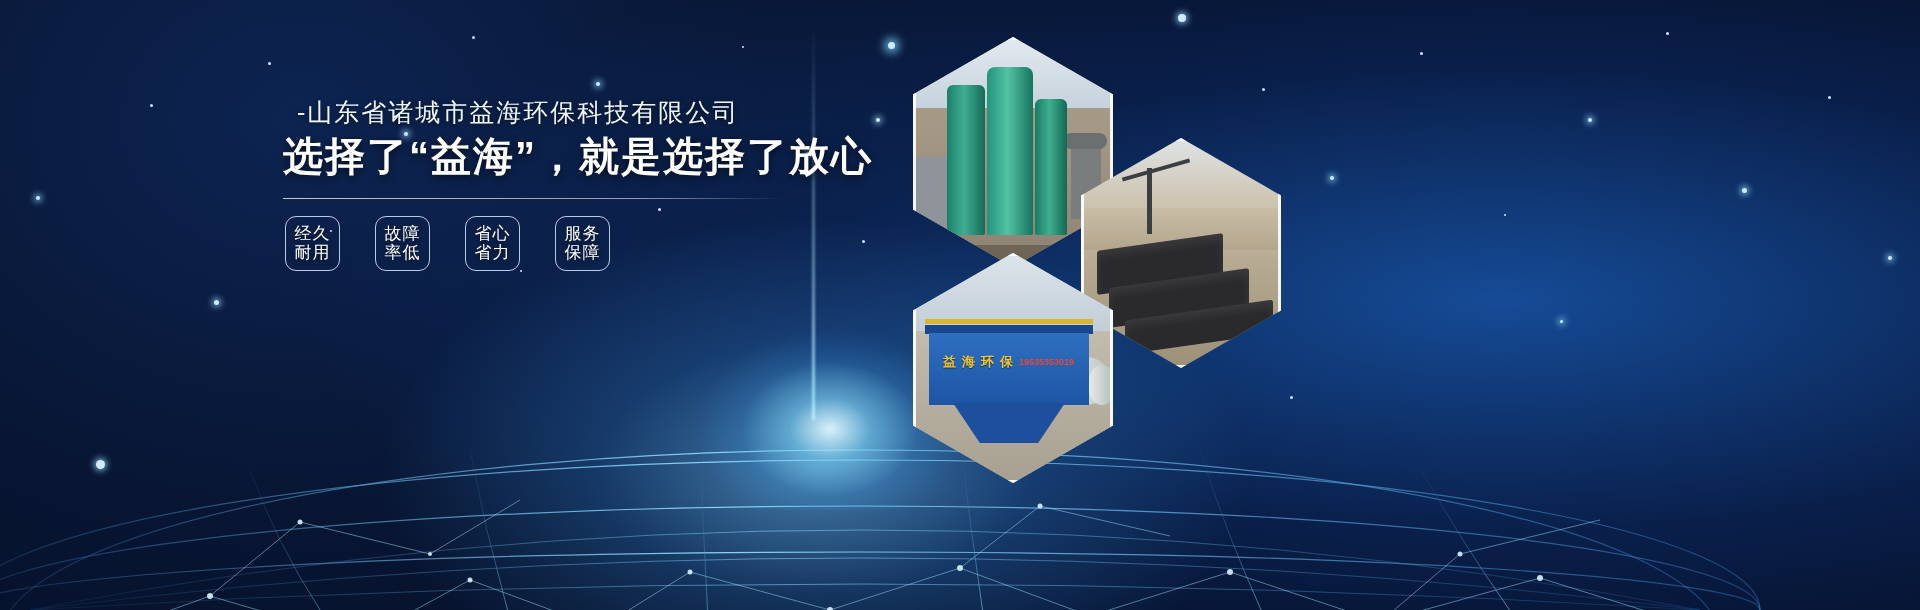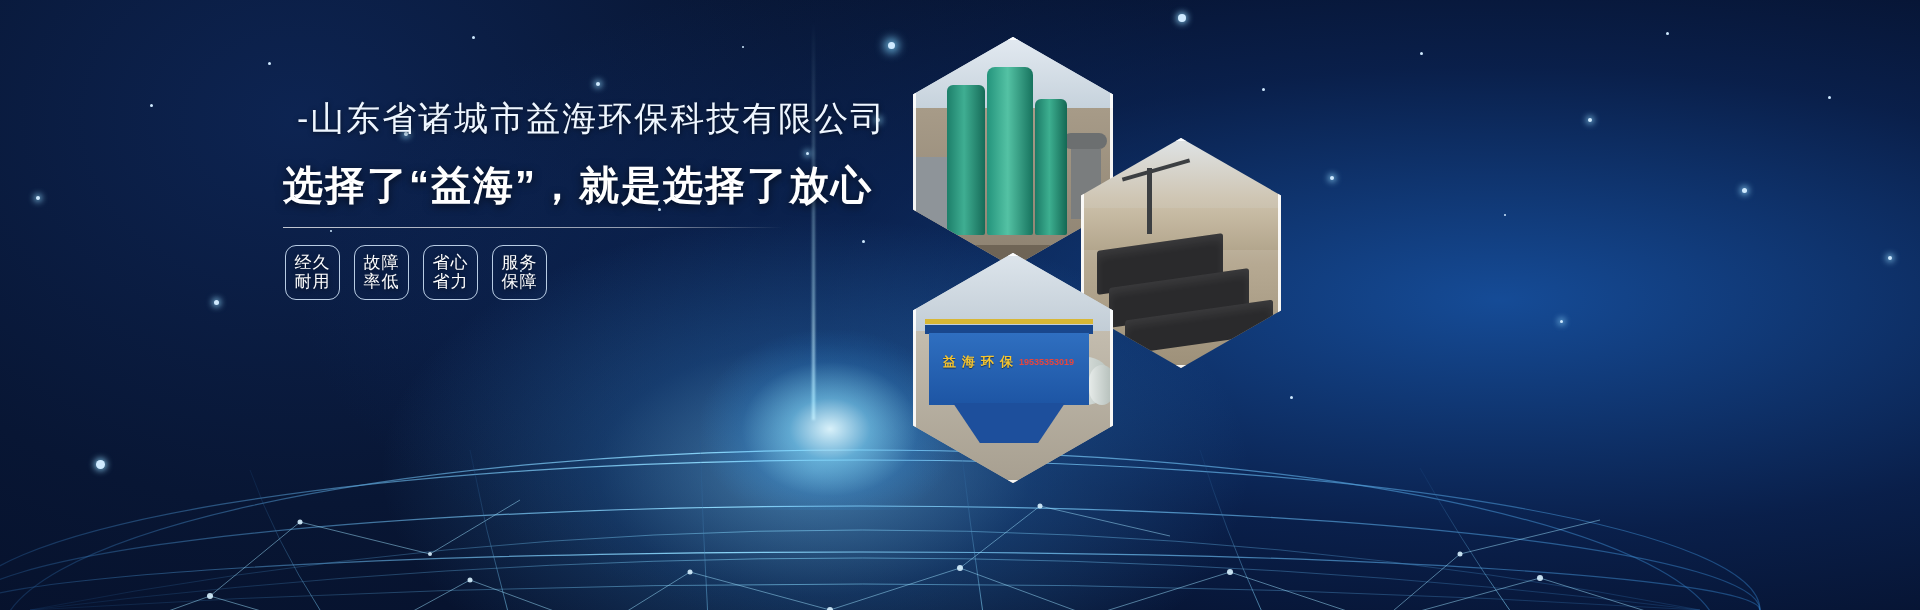--- a/index.html
+++ b/index.html
@@ -28,33 +28,33 @@
   }
   #rayv{
     position:absolute;left:812px;top:20px;width:3px;height:400px;
     background:linear-gradient(to bottom, rgba(180,235,255,0) 0%, rgba(190,240,255,.5) 70%, rgba(220,250,255,.85) 100%);
     filter:blur(1px);
   }
 
   
   #copy{position:absolute;left:283px;top:96px;width:620px;}
   #eyebrow{
-    font-size:34px;color:#eef6ff;letter-spacing:2px;white-space:nowrap;
+    font-size:25px;color:#eef6ff;letter-spacing:2px;white-space:nowrap;
     text-shadow:0 1px 5px rgba(0,0,0,.6);padding-left:14px;
   }
   #headline{
-    margin-top:16px;font-size:40px;font-weight:bold;color:#ffffff;
+    font-size:40px;font-weight:bold;color:#ffffff;
     letter-spacing:2px;white-space:nowrap;
     text-shadow:0 2px 9px rgba(0,0,0,.65);
   }
   #divider{
     margin-top:14px;width:500px;height:1px;
     background:linear-gradient(to right, rgba(255,255,255,.75) 0%, rgba(255,255,255,.55) 72%, rgba(255,255,255,0) 100%);
   }
-  #badges{margin-top:17px;display:flex;gap:14px;padding-left:2px;}
+  #badges{margin-top:17px;display:flex;gap:35px;padding-left:2px;}
   .badge{
     width:53px;height:53px;border:1px solid rgba(215,235,255,.85);
     border-radius:11px;display:flex;flex-direction:column;
     align-items:center;justify-content:center;
     color:#fff;font-size:17px;line-height:1.08;letter-spacing:1px;
     text-shadow:0 1px 4px rgba(0,0,0,.55);
   }
   #cta{
     margin-top:20px;display:inline-block;background:#f5790e;
     color:#ffffff;font-size:27px;letter-spacing:2px;

